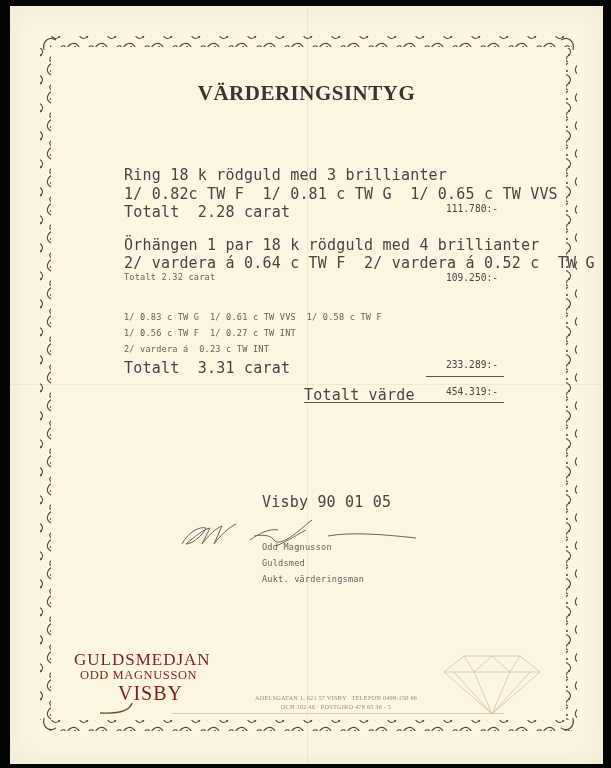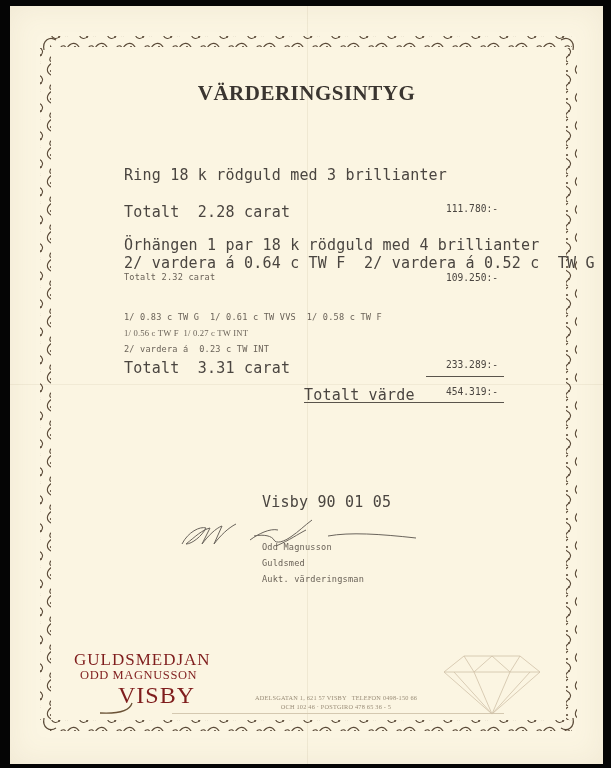--- a/index.html
+++ b/index.html
@@ -59,30 +59,31 @@
       <path d="M34 44 C32 34, 40 30, 46 34"></path>
       <path d="M563 44 C565 34, 557 30, 551 34"></path>
       <path d="M34 712 C32 722, 40 726, 46 722"></path>
       <path d="M563 712 C565 722, 557 726, 551 722"></path>
     </g>
   </svg>
 
   <div class="title">VÄRDERINGSINTYG</div>
 
   <div class="txt" style="left:114px; top:160px;">Ring 18 k rödguld med 3 brillianter</div>
+  <div class="txt" style="left:114px; top:179px;">1/ 0.82c TW F  1/ 0.81 c TW G  1/ 0.65 c TW VVS</div>
   <div class="txt" style="left:114px; top:197px;">Totalt  2.28 carat</div>
   <div class="amt" style="left:378px; top:197px;">111.780:-</div>
 
   <div class="txt" style="left:114px; top:230px;">Örhängen 1 par 18 k rödguld med 4 brillianter</div>
   <div class="txt" style="left:114px; top:248px;">2/ vardera á 0.64 c TW F  2/ vardera á 0.52 c  TW G</div>
   <div class="txt sm" style="left:114px; top:266px;">Totalt 2.32 carat</div>
   <div class="amt sm" style="left:378px; top:266px;">109.250:-</div>
 
   <div class="txt sm" style="left:114px; top:306px;">1/ 0.83 c TW G  1/ 0.61 c TW VVS  1/ 0.58 c TW F</div>
-  <div class="txt sm" style="left:114px; top:322px;font-family:Liberation Serif, serif;">1/ 0.56 c TW F  1/ 0.27 c TW INT</div>
+  <div class="txt sm" style="left:114px; top:322px;">1/ 0.56 c TW F  1/ 0.27 c TW INT</div>
   <div class="txt sm" style="left:114px; top:338px;">2/ vardera á  0.23 c TW INT</div>
   <div class="txt" style="left:114px; top:353px;">Totalt  3.31 carat</div>
   <div class="amt" style="left:378px; top:353px;">233.289:-</div>
 
   <div class="rule" style="left:416px; top:370px; width:78px;"></div>
   <div class="txt" style="left:294px; top:380px;">Totalt värde</div>
   <div class="amt" style="left:378px; top:380px;">454.319:-</div>
   <div class="rule" style="left:294px; top:396px; width:200px;"></div>
 
   <div class="txt" style="left:252px; top:487px;">Visby 90 01 05</div>
@@ -95,21 +96,21 @@
       <path d="M148 18 C170 14, 200 16, 236 20"></path>
     </g>
   </svg>
 
   <div class="txt sm" style="left:252px; top:536px;">Odd Magnusson</div>
   <div class="txt sm" style="left:252px; top:552px;">Guldsmed</div>
   <div class="txt sm" style="left:252px; top:568px;">Aukt. värderingsman</div>
 
   <div class="logo" style="left:64px; top:644px; font-size:17px; letter-spacing:1px;">GULDSMEDJAN</div>
   <div class="logo" style="left:70px; top:662px; font-size:12.5px; letter-spacing:0.6px;">ODD MAGNUSSON</div>
-  <div class="logo" style="left:108px; top:676px; font-size:24px; letter-spacing:1px;">VISBY</div>
+  <div class="logo" style="left:108px; top:676px; font-size:20px; letter-spacing:1px;">VISBY</div>
   <svg style="position:absolute; left:82px; top:696px;" width="80" height="14">
     <path d="M40 1 C38 8, 28 12, 8 11" fill="none" stroke="#6a5236" stroke-width="1.3"></path>
   </svg>
 
   <div class="addr" style="left:196px; top:688px;">ADELSGATAN 1, 621 57 VISBY   TELEFON 0498-150 66</div>
   <div class="addr" style="left:196px; top:697px;">OCH 102 46 · POSTGIRO 478 65 36 - 5</div>
   <div class="rule" style="left:162px; top:707px; width:332px; background:#d4c8b0;"></div>
 
   <svg style="position:absolute; left:432px; top:648px;" width="100" height="62">
     <g fill="none" stroke="#d0c2a8" stroke-width="0.8">

